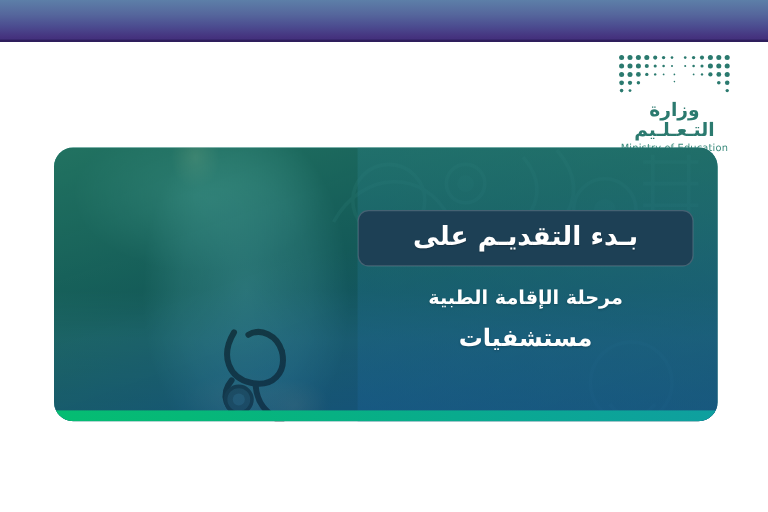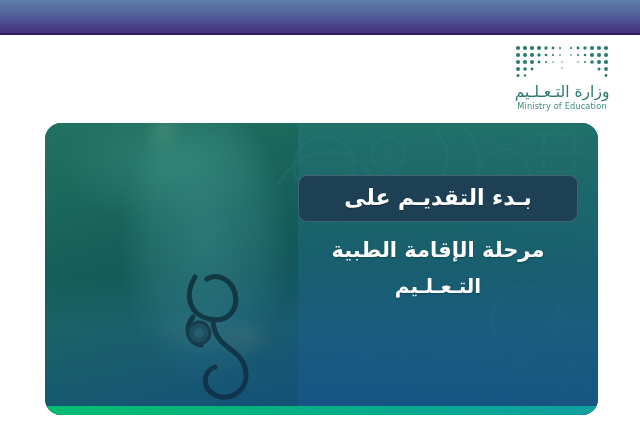--- a/index.html
+++ b/index.html
@@ -57,42 +57,42 @@
     width: 98px;
     height: 36px;
     margin: 0 auto 4px auto;
     display: block;
   }
   .logo-ar {
     display: block;
     font-size: 15.5px;
     letter-spacing: 0.5px;
     color: #2b7a6f;
-    font-weight: 400;
+    font-weight: 700;
     line-height: 1.05;
     margin-bottom: 2px;
     font-family: "DejaVu Sans", "Liberation Sans", sans-serif;
   }
   .logo-en {
     display: block;
     font-size: 8.2px;
     color: #3a8a7c;
     letter-spacing: 0.15px;
     line-height: 1.1;
     direction: ltr;
     font-family: "DejaVu Sans", "Liberation Sans", sans-serif;
   }
 
   
   .banner {
     position: absolute;
     left: 45px;
     top: 123px;
     width: 553px;
-    height: 292px;
+    height: 228px;
     border-radius: 16px;
     overflow: hidden;
     background: #2a8478;
   }
 
   
   .photo {
     position: absolute;
     inset: 0;
     background:
@@ -183,21 +183,21 @@
     border: 1px solid rgba(255,255,255,0.18);
     font-size: 22px;
     padding: 9px 10px 11px 10px;
     letter-spacing: 0.4px;
     text-shadow: 0 1px 1px rgba(0,0,0,0.25);
   }
   .line-plain {
     display: block;
     color: #ffffff;
     font-weight: 700;
-    font-size: 21px;
+    font-size: 16px;
     letter-spacing: 0.3px;
     margin-top: 16px;
     white-space: nowrap;
     text-shadow: 0 1px 2px rgba(0,0,0,0.22);
     font-family: "DejaVu Sans", "Liberation Sans", sans-serif;
   }
   .pill-tan {
     background: #8e8e72;
     border: 1px solid rgba(255,255,255,0.28);
     font-size: 19px;
@@ -345,19 +345,19 @@
   <div class="tint2"></div>
   <div class="panel-wash"></div>
 
   <div class="text-stack">
 
     <span class="pill pill-dark">بـدء التقديـم على</span>
 
     <span class="line-plain">مرحلة الإقامة الطبية</span>
 
 
-    <span class="line-country">التـعـلـيم</span>
+    <span class="line-country">مستشفيات</span>
 
   </div>
 
   <div class="accent-bar"></div>
 
 </div>
 
 </body></html>

